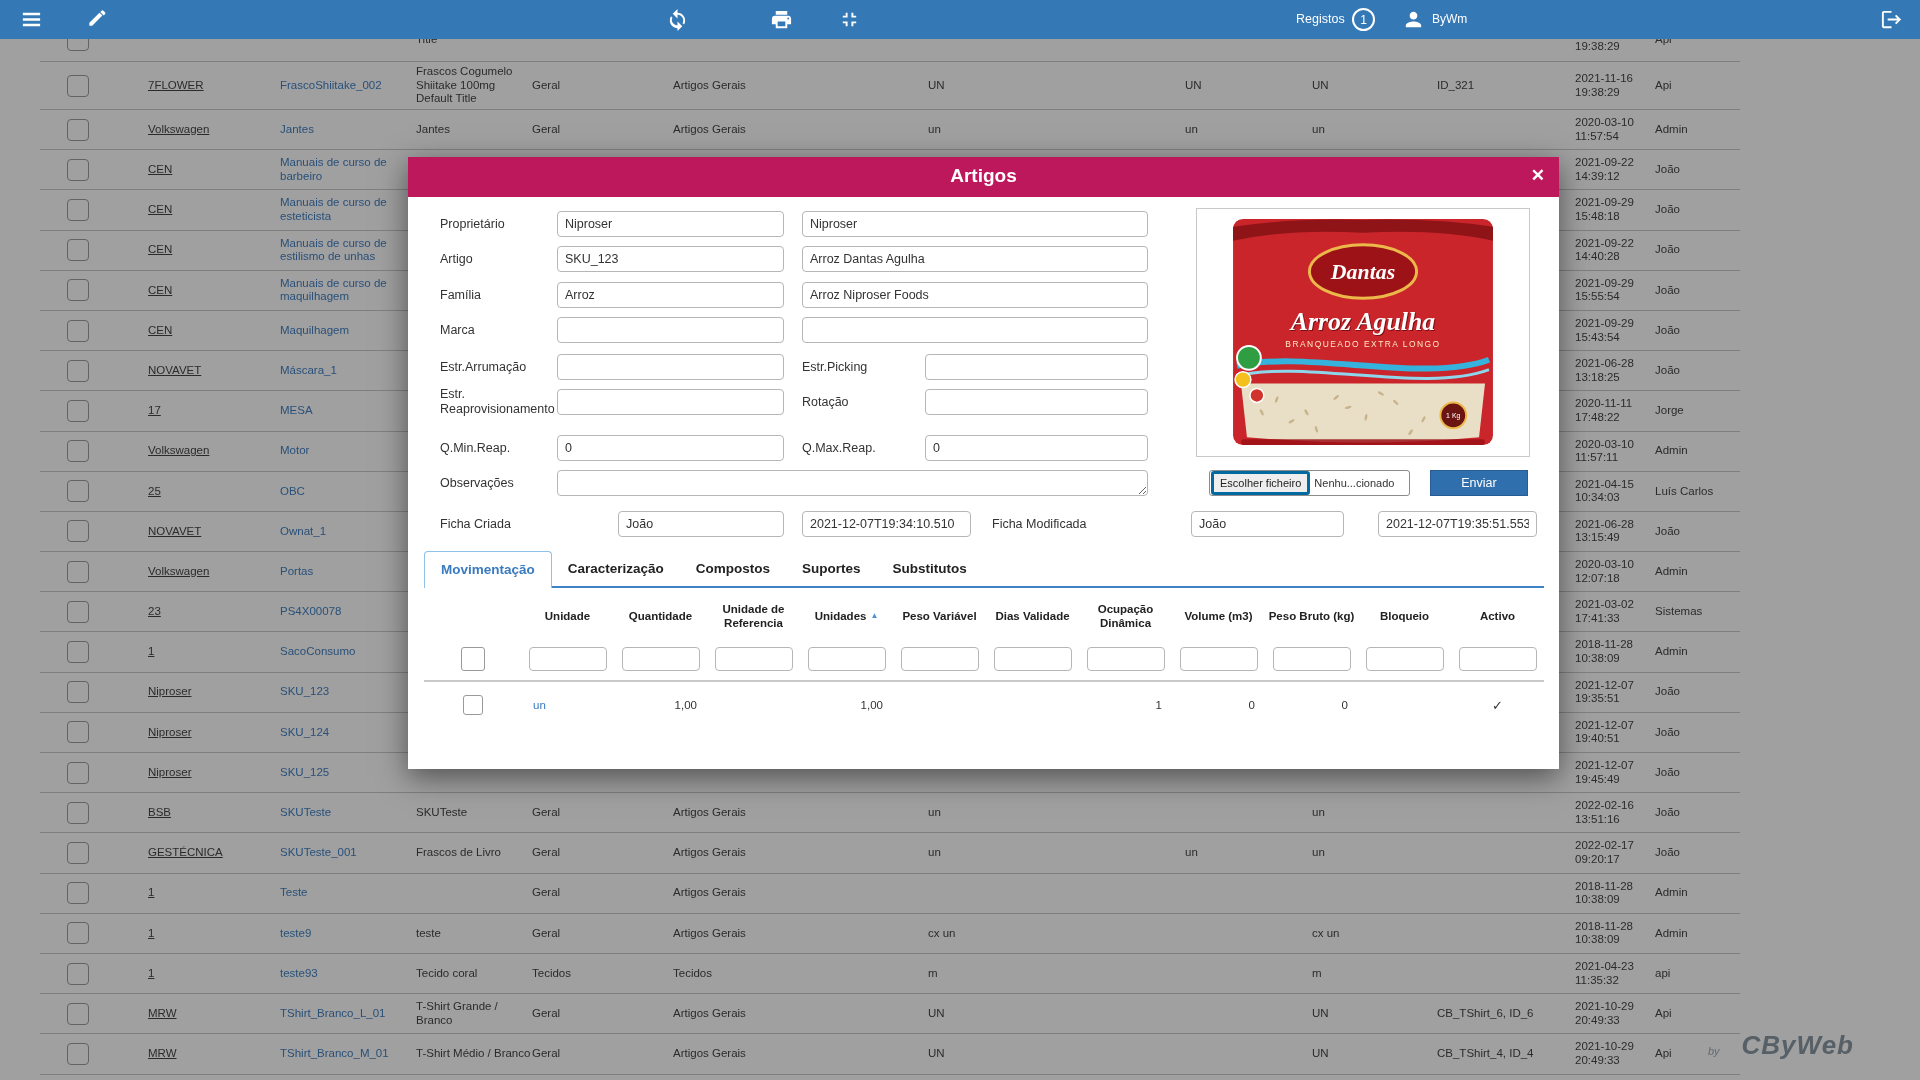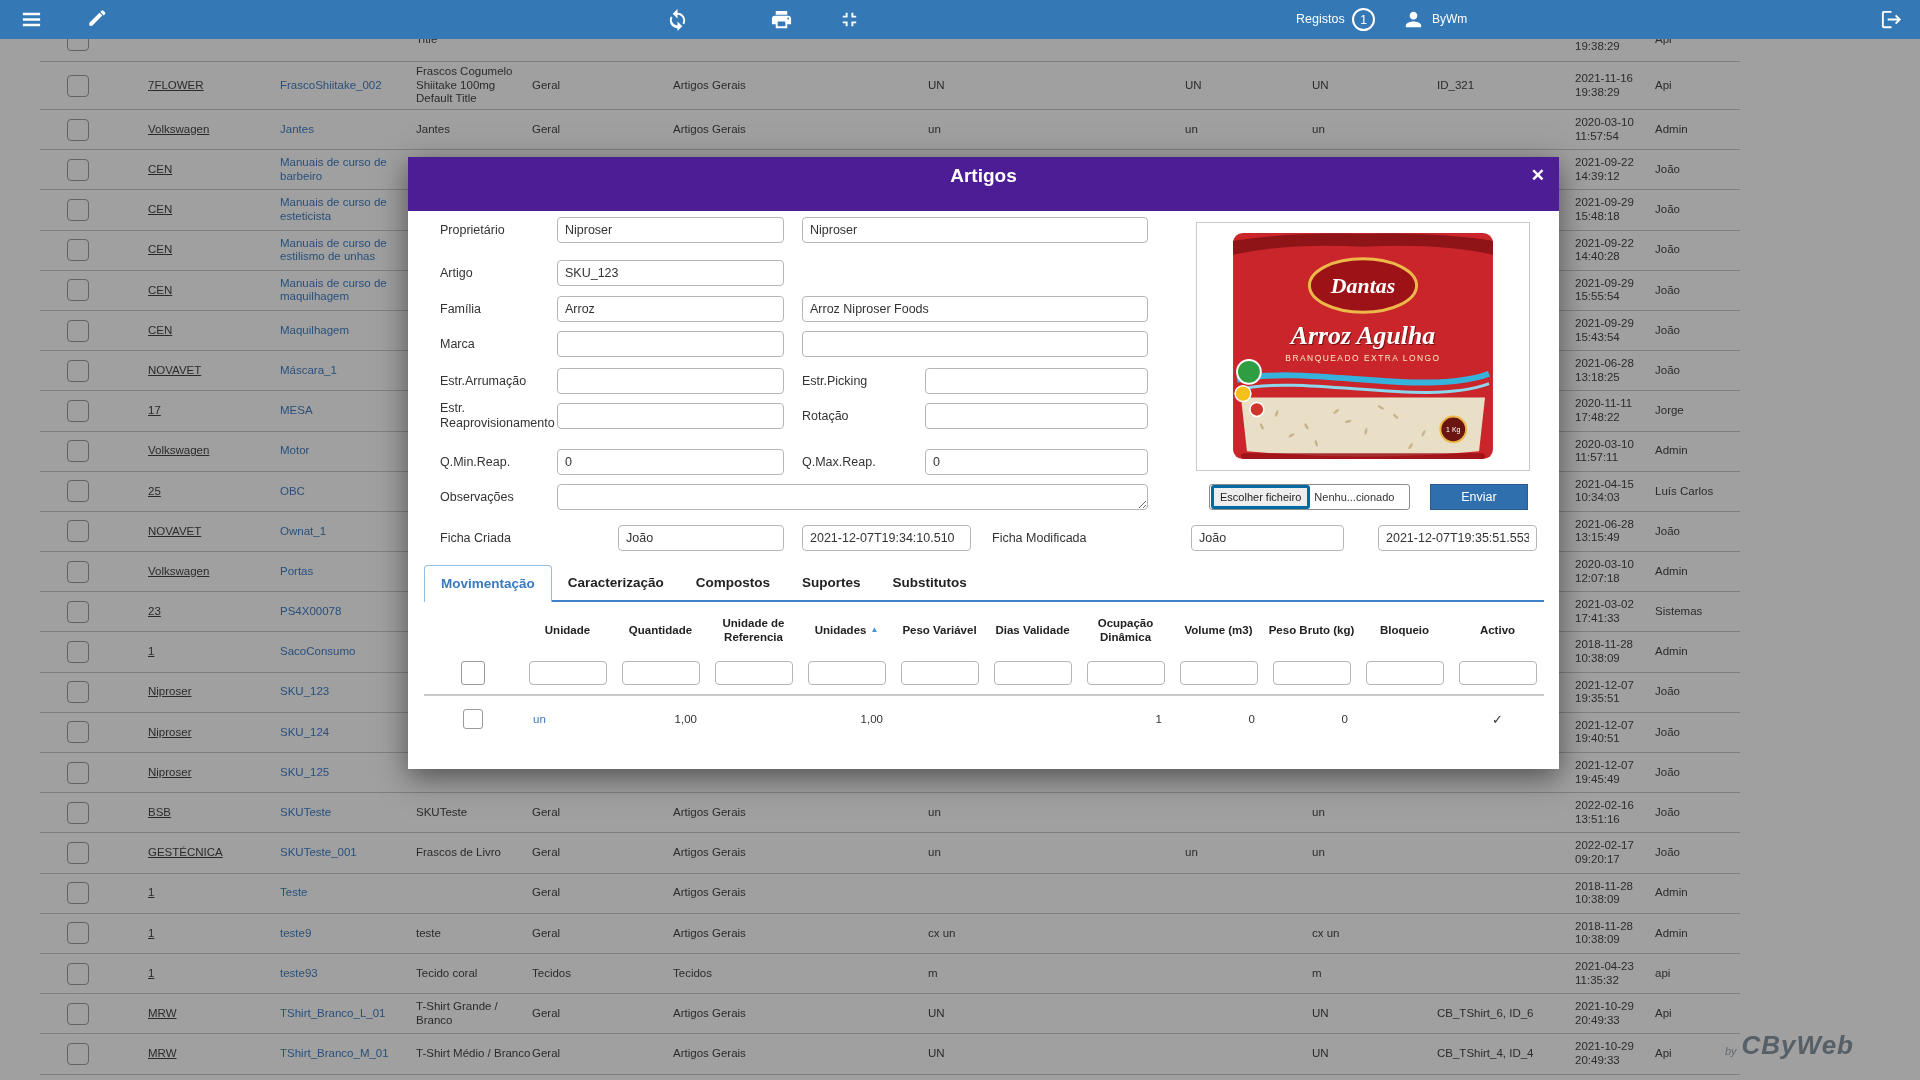--- a/index.html
+++ b/index.html
@@ -33,42 +33,42 @@
   .c-un3  {left:1272px;width:70px;}
   .c-id   {left:1397px;width:130px;}
   .c-date {left:1535px;width:84px;flex-direction:column;align-items:flex-start;justify-content:center;}
   .c-user {left:1615px;width:82px;}
 
   
   .overlay{position:absolute;left:0;top:39px;width:1920px;height:1041px;
            background:rgba(18,18,18,.40);z-index:5;}
 
   
-  .brandmark{position:absolute;right:66px;top:1030px;z-index:2;display:flex;align-items:flex-end;gap:5px;}
+  .brandmark{position:absolute;right:66px;top:1030px;z-index:2;display:flex;align-items:flex-end;gap:22px;}
   .brand-by{font-size:11px;font-style:italic;color:#9aa6b0;padding-bottom:4px;}
   .brand-name{font-size:26px;font-weight:bold;font-style:italic;color:#8593a0;letter-spacing:1px;}
 
   
   .modal{position:absolute;left:408px;top:157px;width:1151px;height:612px;background:#fff;
          z-index:10;box-shadow:0 8px 28px rgba(0,0,0,.5);}
-  .modal-header{height:54px;background:#4c1d95;position:relative;}
+  .modal-header{height:40px;background:#be185d;position:relative;}
   .modal-title{color:#fff;font-size:19px;font-weight:bold;text-align:center;line-height:38px;}
   .modal-close{position:absolute;right:14px;top:0;line-height:38px;color:#fff;font-size:17px;
                font-weight:bold;cursor:pointer;}
   .modal-body{position:relative;height:574px;font-size:12.5px;color:#333;}
 
   .flabel{position:absolute;left:32px;width:116px;display:flex;align-items:center;height:26px;line-height:1.2;}
   .flabel2{left:394px;width:110px;}
   .flc{left:584px;width:130px;}
   .finput{position:absolute;height:26px;border:1px solid #b6b6b6;border-radius:4px;padding:0 7px;
           font-size:12.5px;color:#333;font-family:inherit;box-sizing:border-box;background:#fff;}
   .col1{left:149px;width:227px;}
   .col2{left:394px;width:346px;}
   .col2s{left:517px;width:223px;}
-  .r1{top:6px}.r2{top:49px}.r3{top:85px}.r4{top:120px}.r5{top:157px}.r6{top:192px}
+  .r1{top:14px}.r2{top:49px}.r3{top:85px}.r4{top:120px}.r5{top:157px}.r6{top:192px}
   .r7{top:238px}.r8{top:273px}.r9{top:314px}
   .obs{left:149px;width:591px;height:26px;resize:both;overflow:auto;}
   .fc-user{left:210px;width:166px;}
   .fc-dt{left:394px;width:169px;}
   .fm-user{left:783px;width:153px;}
   .fm-dt{left:970px;width:159px;text-align:center;}
 
   .img-panel{position:absolute;left:788px;top:11px;width:334px;height:249px;border:1px solid #c9c9c9;
              background:#fff;box-sizing:border-box;}
   .filegroup{position:absolute;left:801px;top:273px;width:201px;height:26px;border:1px solid #8b8b8b;
@@ -677,20 +677,21 @@
     <div class="modal-close">✕</div>
   </div>
   <div class="modal-body">
 
     <div class="flabel r1">Proprietário</div>
     <input class="finput col1 r1" value="Niproser" style="">
     <input class="finput col2 r1" value="Niproser" style="">
 
     <div class="flabel r2">Artigo</div>
     <input class="finput col1 r2" value="SKU_123" style="">
+    <input class="finput col2 r2" value="Arroz Dantas Agulha" style="">
 
     <div class="flabel r3">Família</div>
     <input class="finput col1 r3" value="Arroz" style="">
     <input class="finput col2 r3" value="Arroz Niproser Foods" style="">
 
     <div class="flabel r4">Marca</div>
     <input class="finput col1 r4" value="" style="">
     <input class="finput col2 r4" value="" style="">
 
     <div class="flabel r5">Estr.Arrumação</div>

